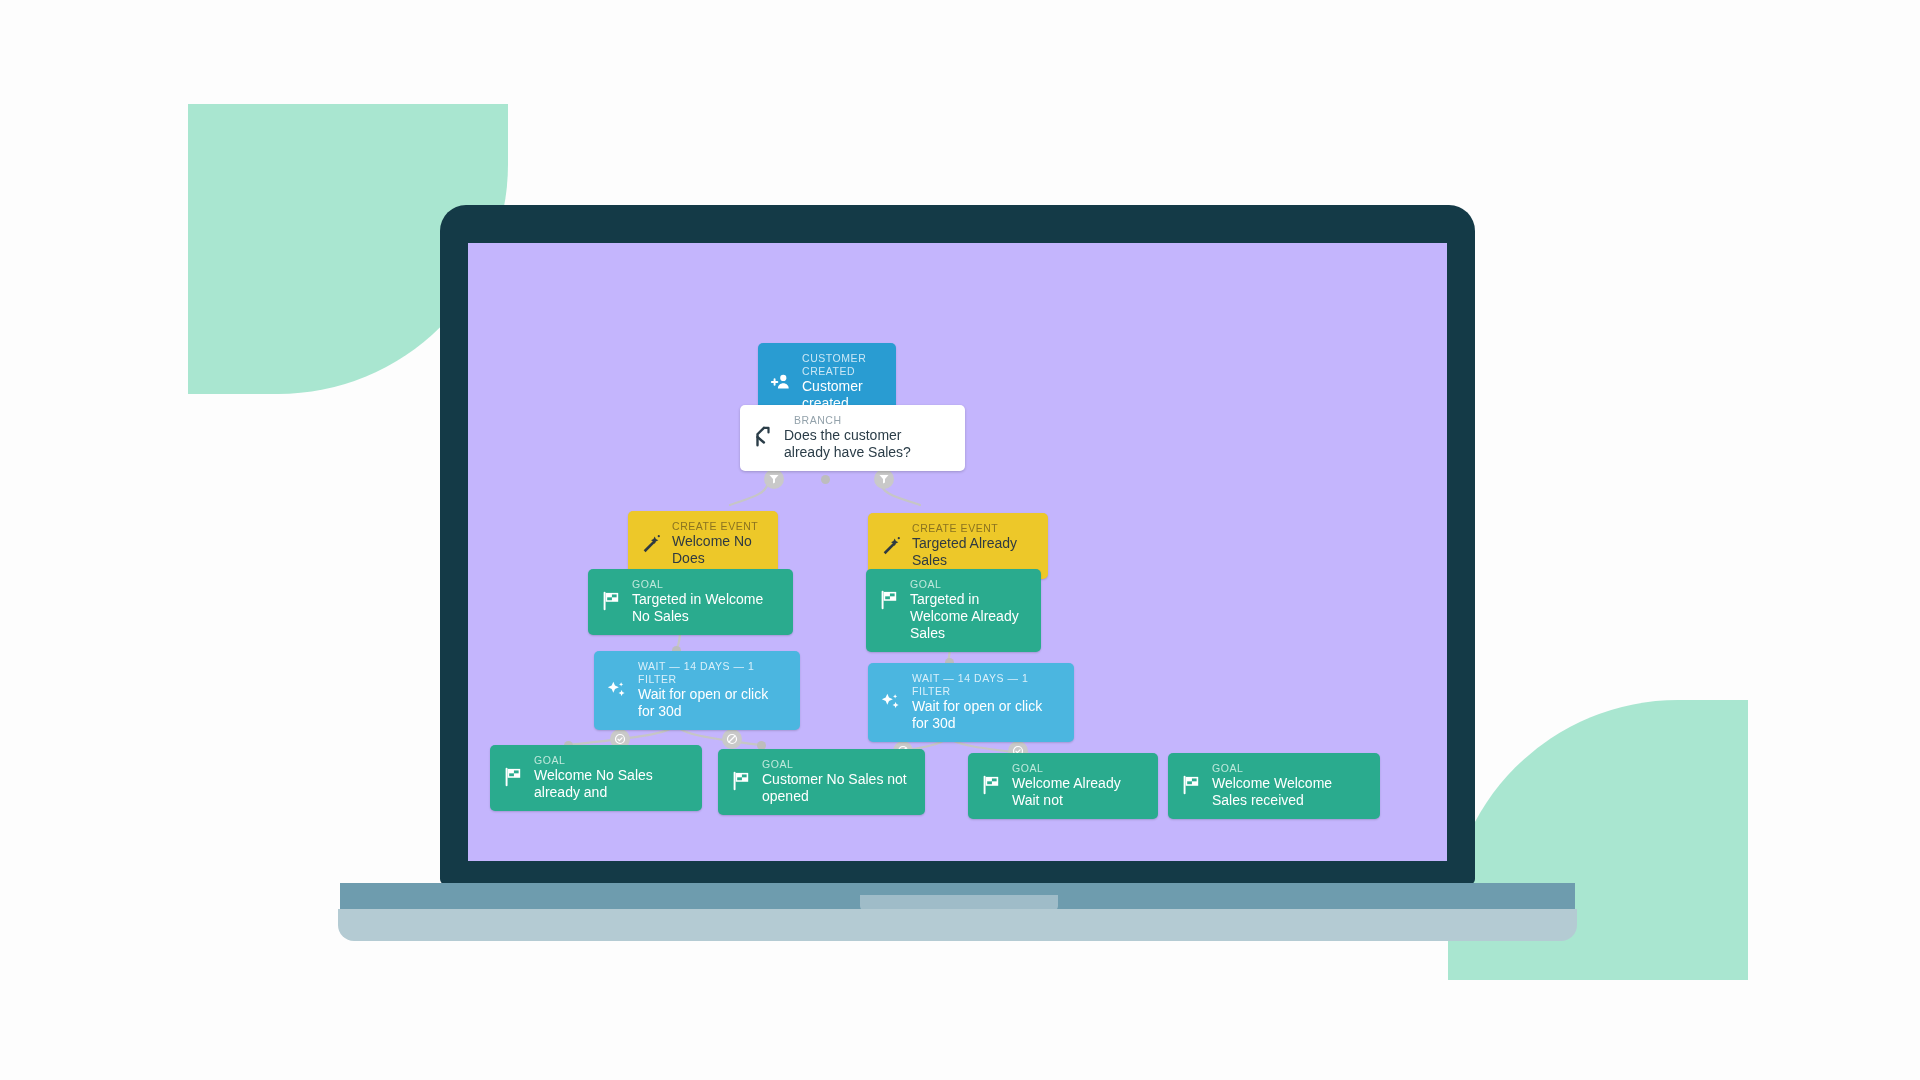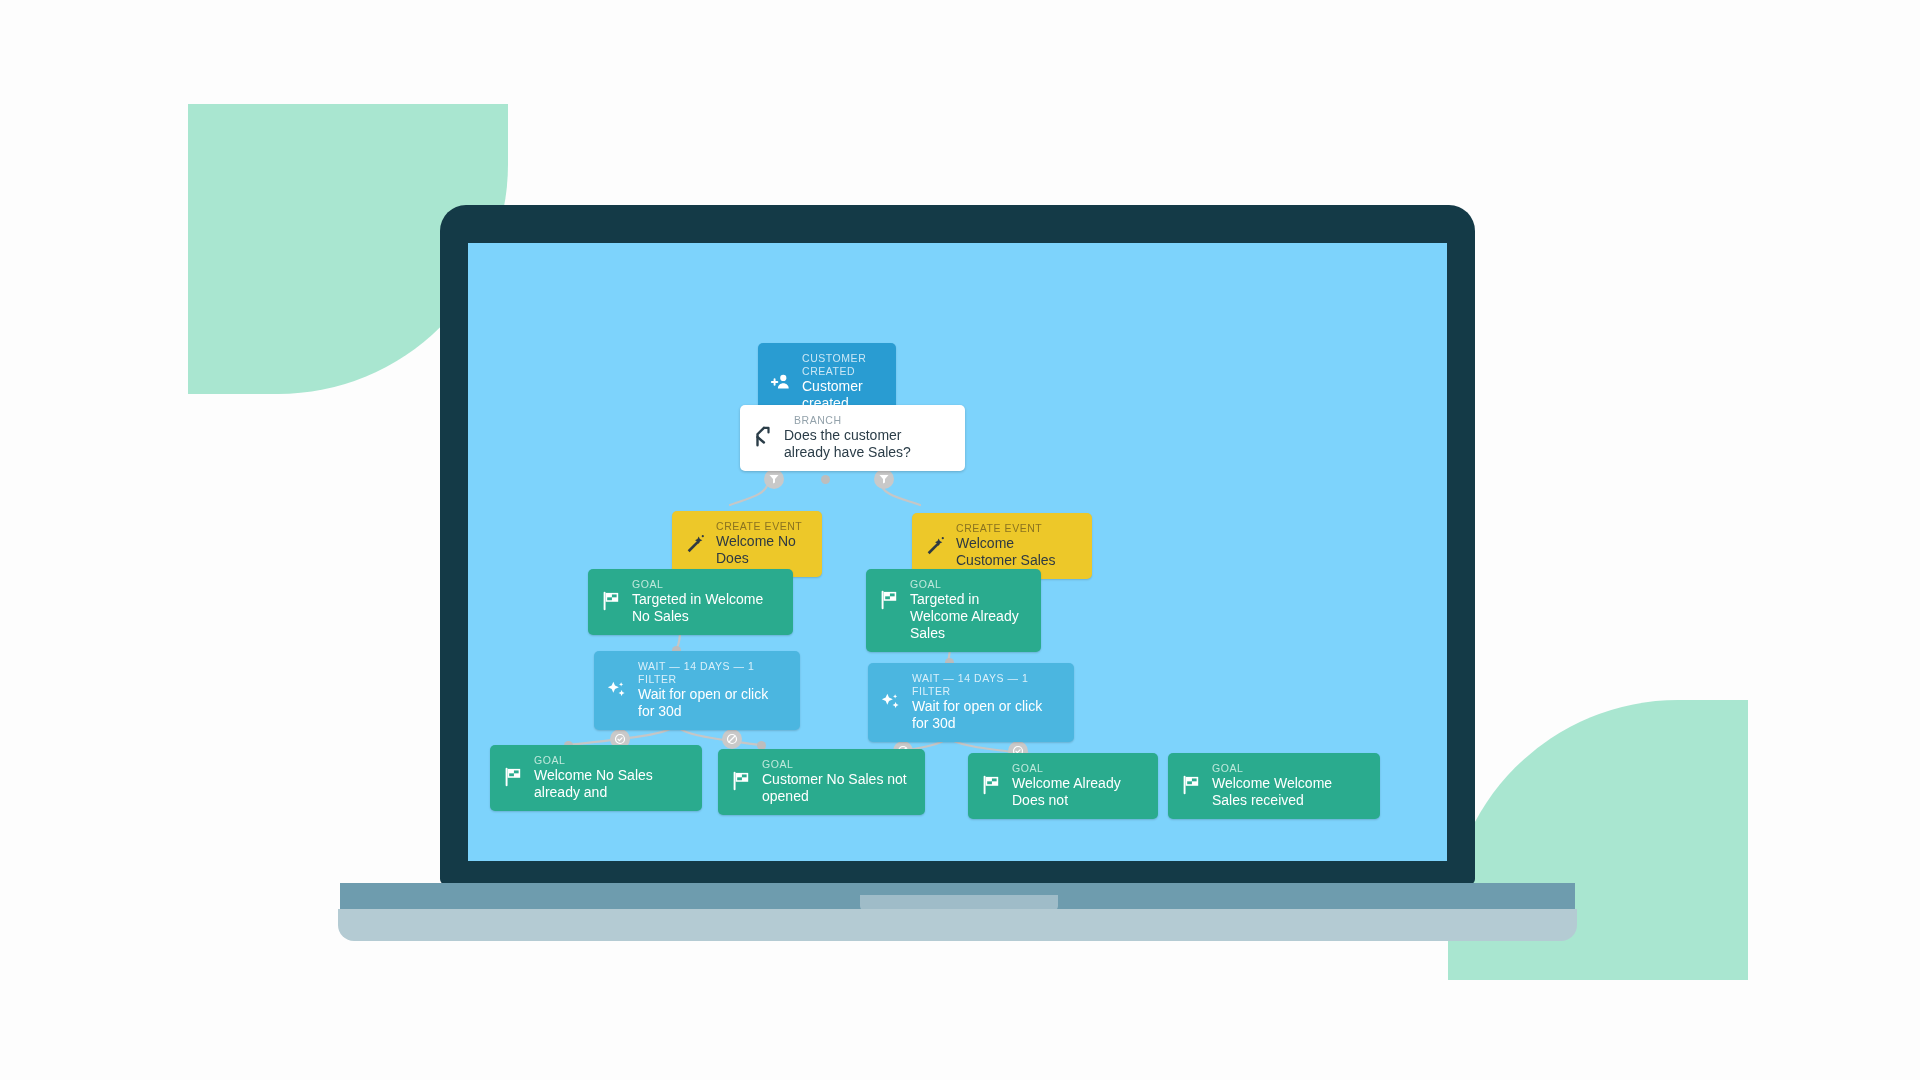--- a/index.html
+++ b/index.html
@@ -17,21 +17,21 @@
   #mint-br { left: 1448px; top: 700px; width: 300px; height: 280px; border-radius: 230px 0 0 0; }
 
   
   #laptop { position: absolute; left: 440px; top: 205px; width: 1035px; height: 710px; }
   #lid {
     position: absolute; left: 0; top: 0; width: 1035px; height: 680px;
     background: #143a47; border-radius: 26px 26px 6px 6px;
   }
   #screen {
     position: absolute; left: 28px; top: 38px; width: 979px; height: 618px;
-    background: #7dd3fc; overflow: hidden;
+    background: #c4b5fd; overflow: hidden;
   }
   #base-top {
     position: absolute; left: -100px; top: 678px; width: 1235px; height: 28px;
     background: #6e9cae;
   }
   #base-bottom {
     position: absolute; left: -102px; top: 704px; width: 1239px; height: 32px;
     background: #b4cbd3; border-radius: 0 0 16px 16px;
   }
   #base-notch {
@@ -54,21 +54,21 @@
   .title  { font-size: 14px; }
 
   .n-blue   { background: #299cd2; }
   .n-blue .kicker { color: #cbe7f5; }
   .n-blue .title  { color: #ffffff; }
 
   .n-white  { background: #ffffff; box-shadow: 0 1px 3px rgba(0,0,0,.20); }
   .n-white .kicker { color: #93a2ab; padding-left: 10px; }
   .n-white .title  { color: #2b3d48; }
 
-  .n-yellow { background: #edc829; margin-left: 44px; }
+  .n-yellow { background: #edc829; }
   .n-yellow .kicker { color: #8a7320; }
   .n-yellow .title  { color: #2f3a42; }
 
   .n-green  { background: #2aab8e; }
   .n-green .kicker { color: #bfe8dc; }
   .n-green .title  { color: #ffffff; }
 
   .n-wait   { background: #4bb6e0; }
   .n-wait .kicker { color: #daf0fa; }
   .n-wait .title  { color: #ffffff; }
@@ -189,21 +189,21 @@
           </div>
 
           <div class="node n-yellow" style="left:400px; top:270px; width:180px;">
             <svg class="ico" viewBox="0 0 24 24">
               <path d="M4 20l11-11 2 2-11 11z" fill="#2f3a42"></path>
               <path d="M16 5l1.3 2.7L20 9l-2.7 1.3L16 13l-1.3-2.7L12 9l2.7-1.3z" fill="#2f3a42"></path>
               <circle cx="20.5" cy="4.5" r="1.2" fill="#2f3a42"></circle>
             </svg>
             <span class="txt">
               <span class="kicker">CREATE EVENT</span>
-              <span class="title">Welcome Customer Sales</span>
+              <span class="title">Targeted Already Sales</span>
             </span>
           </div>
 
           <div class="node n-green" style="left:120px; top:326px; width:205px;">
             <svg class="ico" viewBox="0 0 24 24">
               <path d="M5 3v18" stroke="#ffffff" stroke-width="2.1" stroke-linecap="round"></path>
               <rect x="7" y="4" width="12" height="8" fill="none" stroke="#ffffff" stroke-width="1.7"></rect>
               <rect x="7" y="4" width="6" height="4" fill="#ffffff"></rect>
               <rect x="13" y="8" width="6" height="4" fill="#ffffff"></rect>
             </svg>
@@ -278,21 +278,21 @@
 
           <div class="node n-green" style="left:500px; top:510px; width:190px;">
             <svg class="ico" viewBox="0 0 24 24">
               <path d="M5 3v18" stroke="#ffffff" stroke-width="2.1" stroke-linecap="round"></path>
               <rect x="7" y="4" width="12" height="8" fill="none" stroke="#ffffff" stroke-width="1.7"></rect>
               <rect x="7" y="4" width="6" height="4" fill="#ffffff"></rect>
               <rect x="13" y="8" width="6" height="4" fill="#ffffff"></rect>
             </svg>
             <span class="txt">
               <span class="kicker">GOAL</span>
-              <span class="title">Welcome Already Does not</span>
+              <span class="title">Welcome Already Wait not</span>
             </span>
           </div>
 
           <div class="node n-green" style="left:700px; top:510px; width:212px;">
             <svg class="ico" viewBox="0 0 24 24">
               <path d="M5 3v18" stroke="#ffffff" stroke-width="2.1" stroke-linecap="round"></path>
               <rect x="7" y="4" width="12" height="8" fill="none" stroke="#ffffff" stroke-width="1.7"></rect>
               <rect x="7" y="4" width="6" height="4" fill="#ffffff"></rect>
               <rect x="13" y="8" width="6" height="4" fill="#ffffff"></rect>
             </svg>

